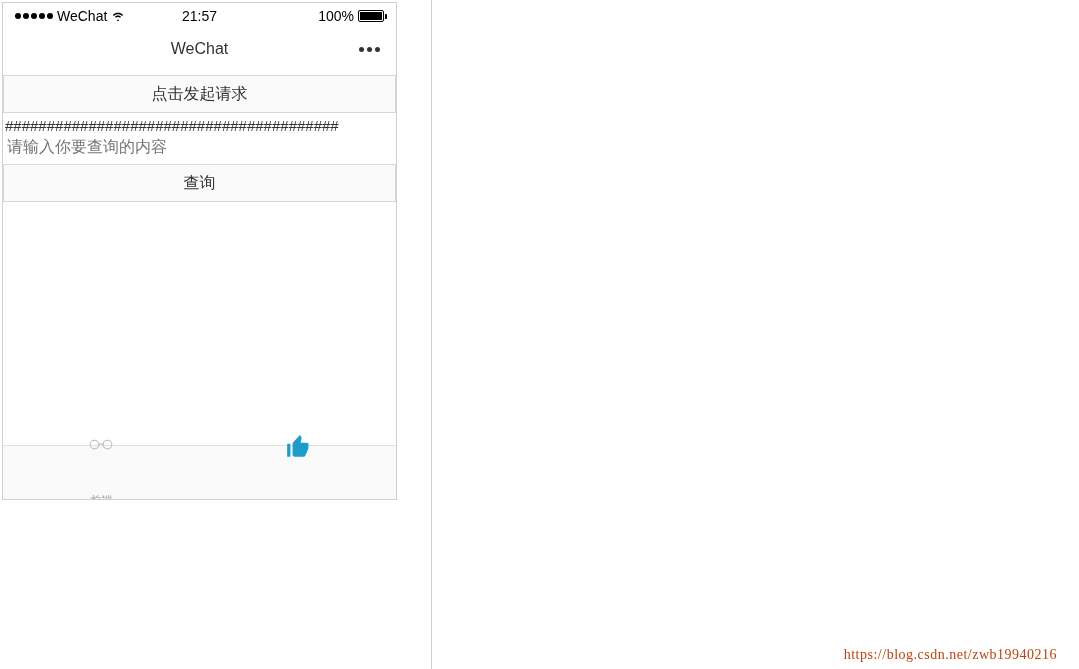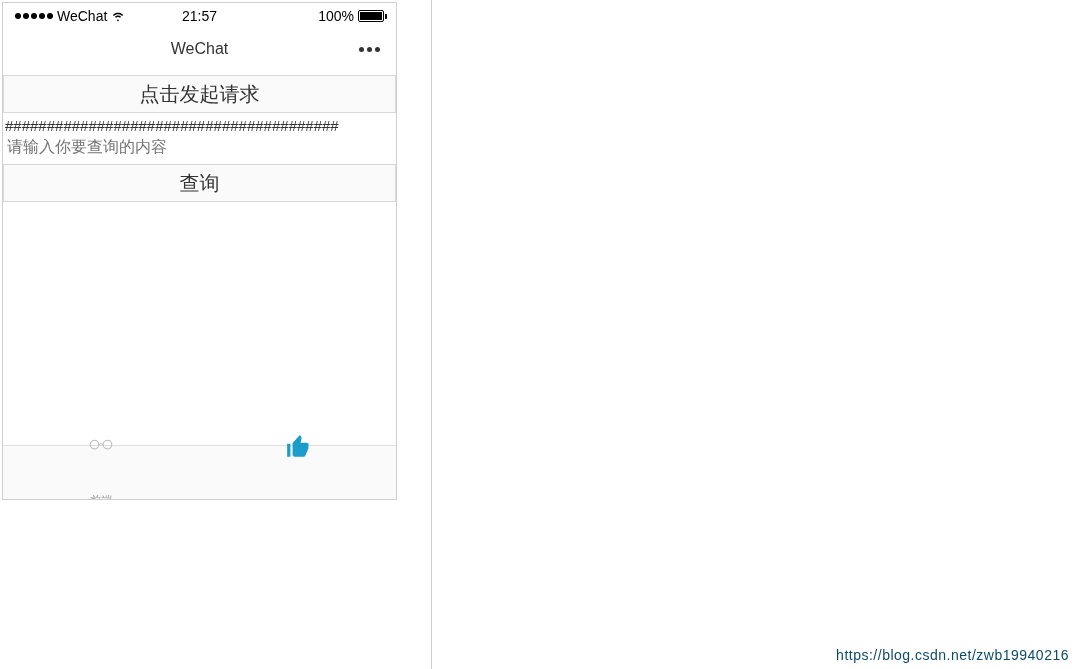--- a/index.html
+++ b/index.html
@@ -120,21 +120,21 @@
       line-height: 1.5;
     }
     .content-line {
       display: block;
     }
     .action-btn {
       width: 100%;
       height: 38px;
       border: 1px solid #d8d8d8;
       background: #fafafa;
-      font-size: 20px;
+      font-size: 16px;
       color: #333;
       display: flex;
       align-items: center;
       justify-content: center;
       margin-top: 6px;
       cursor: pointer;
     }
     .divider-hash {
       font-size: 15px;
       color: #333;
@@ -186,24 +186,24 @@
       left: 398px;
       top: 0;
       bottom: 0;
       width: 34px;
       border-right: 1px solid #d0d0d0;
       background: #fff;
     }
     .watermark {
       position: absolute;
       bottom: 6px;
-      right: 10px;
-      font-size: 14px;
-      color: #0c4a6e;
-      font-family: Liberation Sans, sans-serif;
+      right: 22px;
+      font-size: 14px;
+      color: #c2410c;
+      font-family: Liberation Serif, serif;
       letter-spacing: 0.5px;
     }
   </style>
 </head>
 <body>
 
 <div class="phone-frame">
 
   <div class="status-bar">
     <div class="status-left">

